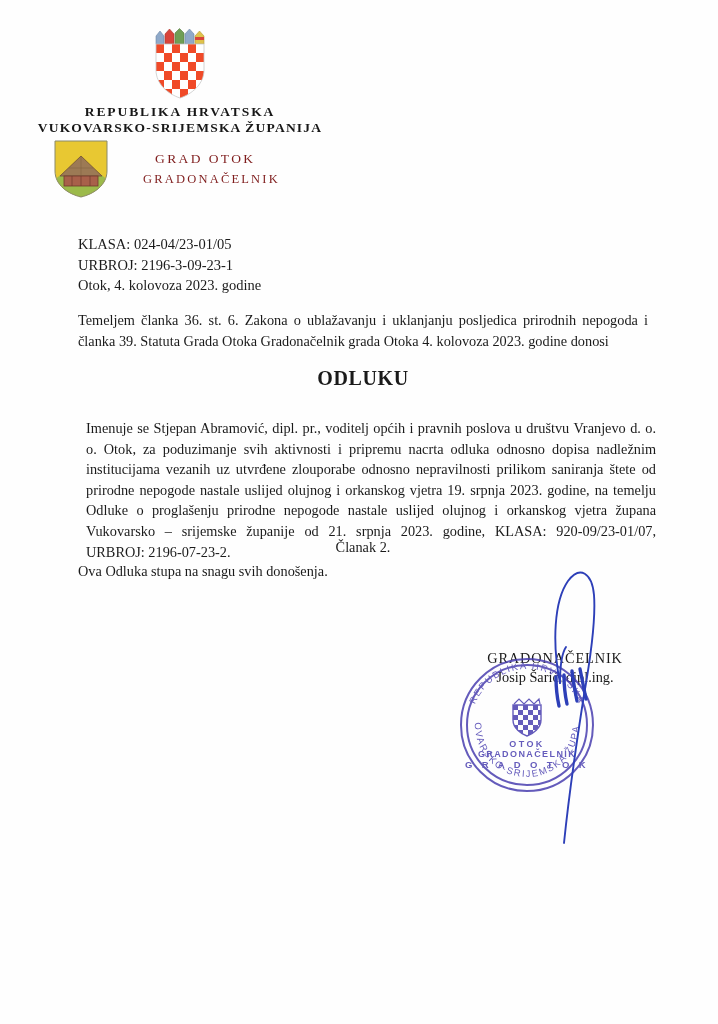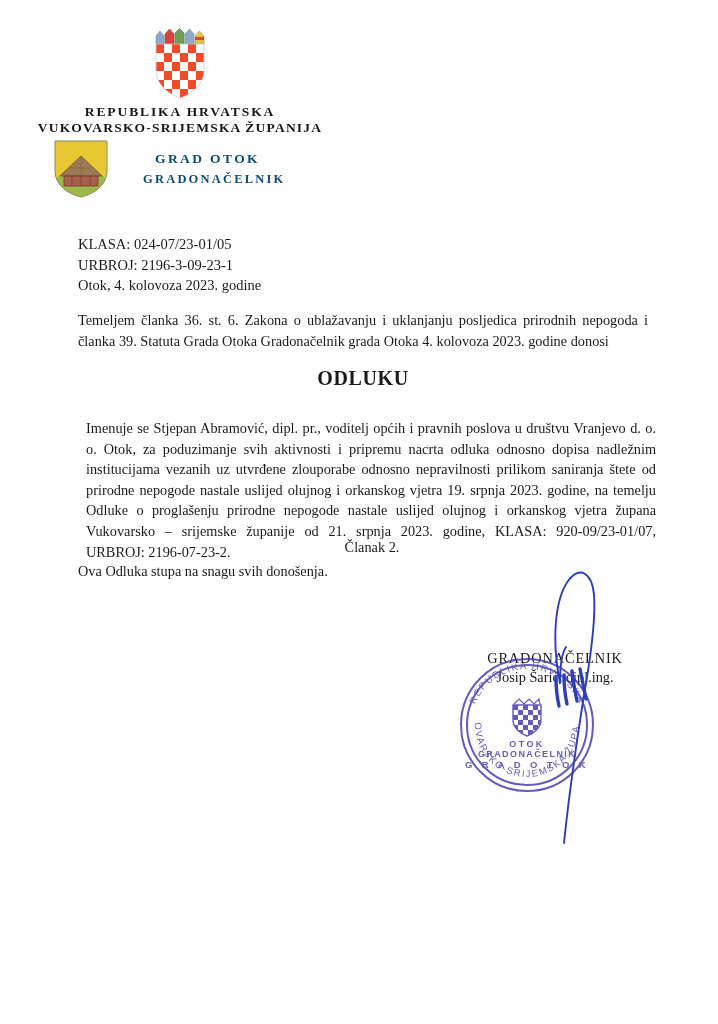--- a/index.html
+++ b/index.html
@@ -55,22 +55,22 @@
   }
   .state-line-2 {
     left: 0;
     top: 120px;
     width: 360px;
     font-size: 13.5px;
     letter-spacing: 1.2px;
   }
   .city-line-1, .city-line-2 {
     position: absolute;
-    font-weight: bold;
-    color: #0c4a6e;
+    font-weight: normal;
+    color: #7f1d1d;
     white-space: nowrap;
   }
   .city-line-1 {
     left: 155px;
     top: 151px;
     font-size: 13.5px;
     letter-spacing: 2.4px;
   }
   .city-line-2 {
     left: 143px;
@@ -119,21 +119,21 @@
     position: absolute;
     left: 86px;
     top: 418px;
     width: 570px;
     font-size: 14.3px;
     line-height: 20.6px;
     text-align: justify;
   }
   .article-2-label {
     position: absolute;
-    left: 87px;
+    left: 78px;
     top: 539px;
     width: 570px;
     text-align: center;
     font-size: 14.3px;
   }
   .article-2-body {
     position: absolute;
     left: 78px;
     top: 561px;
     width: 570px;
@@ -249,21 +249,21 @@
       <path d="M3,2 L55,2 L55,32 C55,46 42,55 29,58 C16,55 3,46 3,32 Z" fill="none" stroke="#8a8a6a" stroke-width="1"></path>
     </svg>
 
     <div class="state-line-1">REPUBLIKA HRVATSKA</div>
     <div class="state-line-2">VUKOVARSKO-SRIJEMSKA ŽUPANIJA</div>
     <div class="city-line-1">GRAD OTOK</div>
     <div class="city-line-2">GRADONAČELNIK</div>
   </div>
 
   <div class="refblock">
-    <div>KLASA: 024-07/23-01/05</div>
+    <div>KLASA: 024-04/23-01/05</div>
     <div>URBROJ: 2196-3-09-23-1</div>
     <div>Otok, 4. kolovoza  2023. godine</div>
   </div>
 
   <div class="basis">Temeljem članka 36. st. 6. Zakona o ublažavanju i uklanjanju posljedica prirodnih nepogoda i članka 39. Statuta Grada Otoka  Gradonačelnik grada Otoka 4. kolovoza 2023. godine donosi</div>
 
   <div class="decision-title">ODLUKU</div>
 
   <div class="article-1-body">Imenuje se Stjepan Abramović, dipl. pr., voditelj općih i pravnih poslova u društvu Vranjevo d. o. o. Otok, za poduzimanje svih aktivnosti i pripremu nacrta odluka odnosno dopisa nadležnim institucijama vezanih uz utvrđene zlouporabe odnosno nepravilnosti prilikom saniranja  štete od prirodne  nepogode nastale uslijed olujnog i orkanskog vjetra 19. srpnja 2023. godine, na temelju Odluke o proglašenju prirodne nepogode nastale uslijed olujnog i orkanskog vjetra župana Vukovarsko – srijemske županije od 21. srpnja 2023. godine, KLASA: 920-09/23-01/07, URBROJ: 2196-07-23-2.</div>
 

